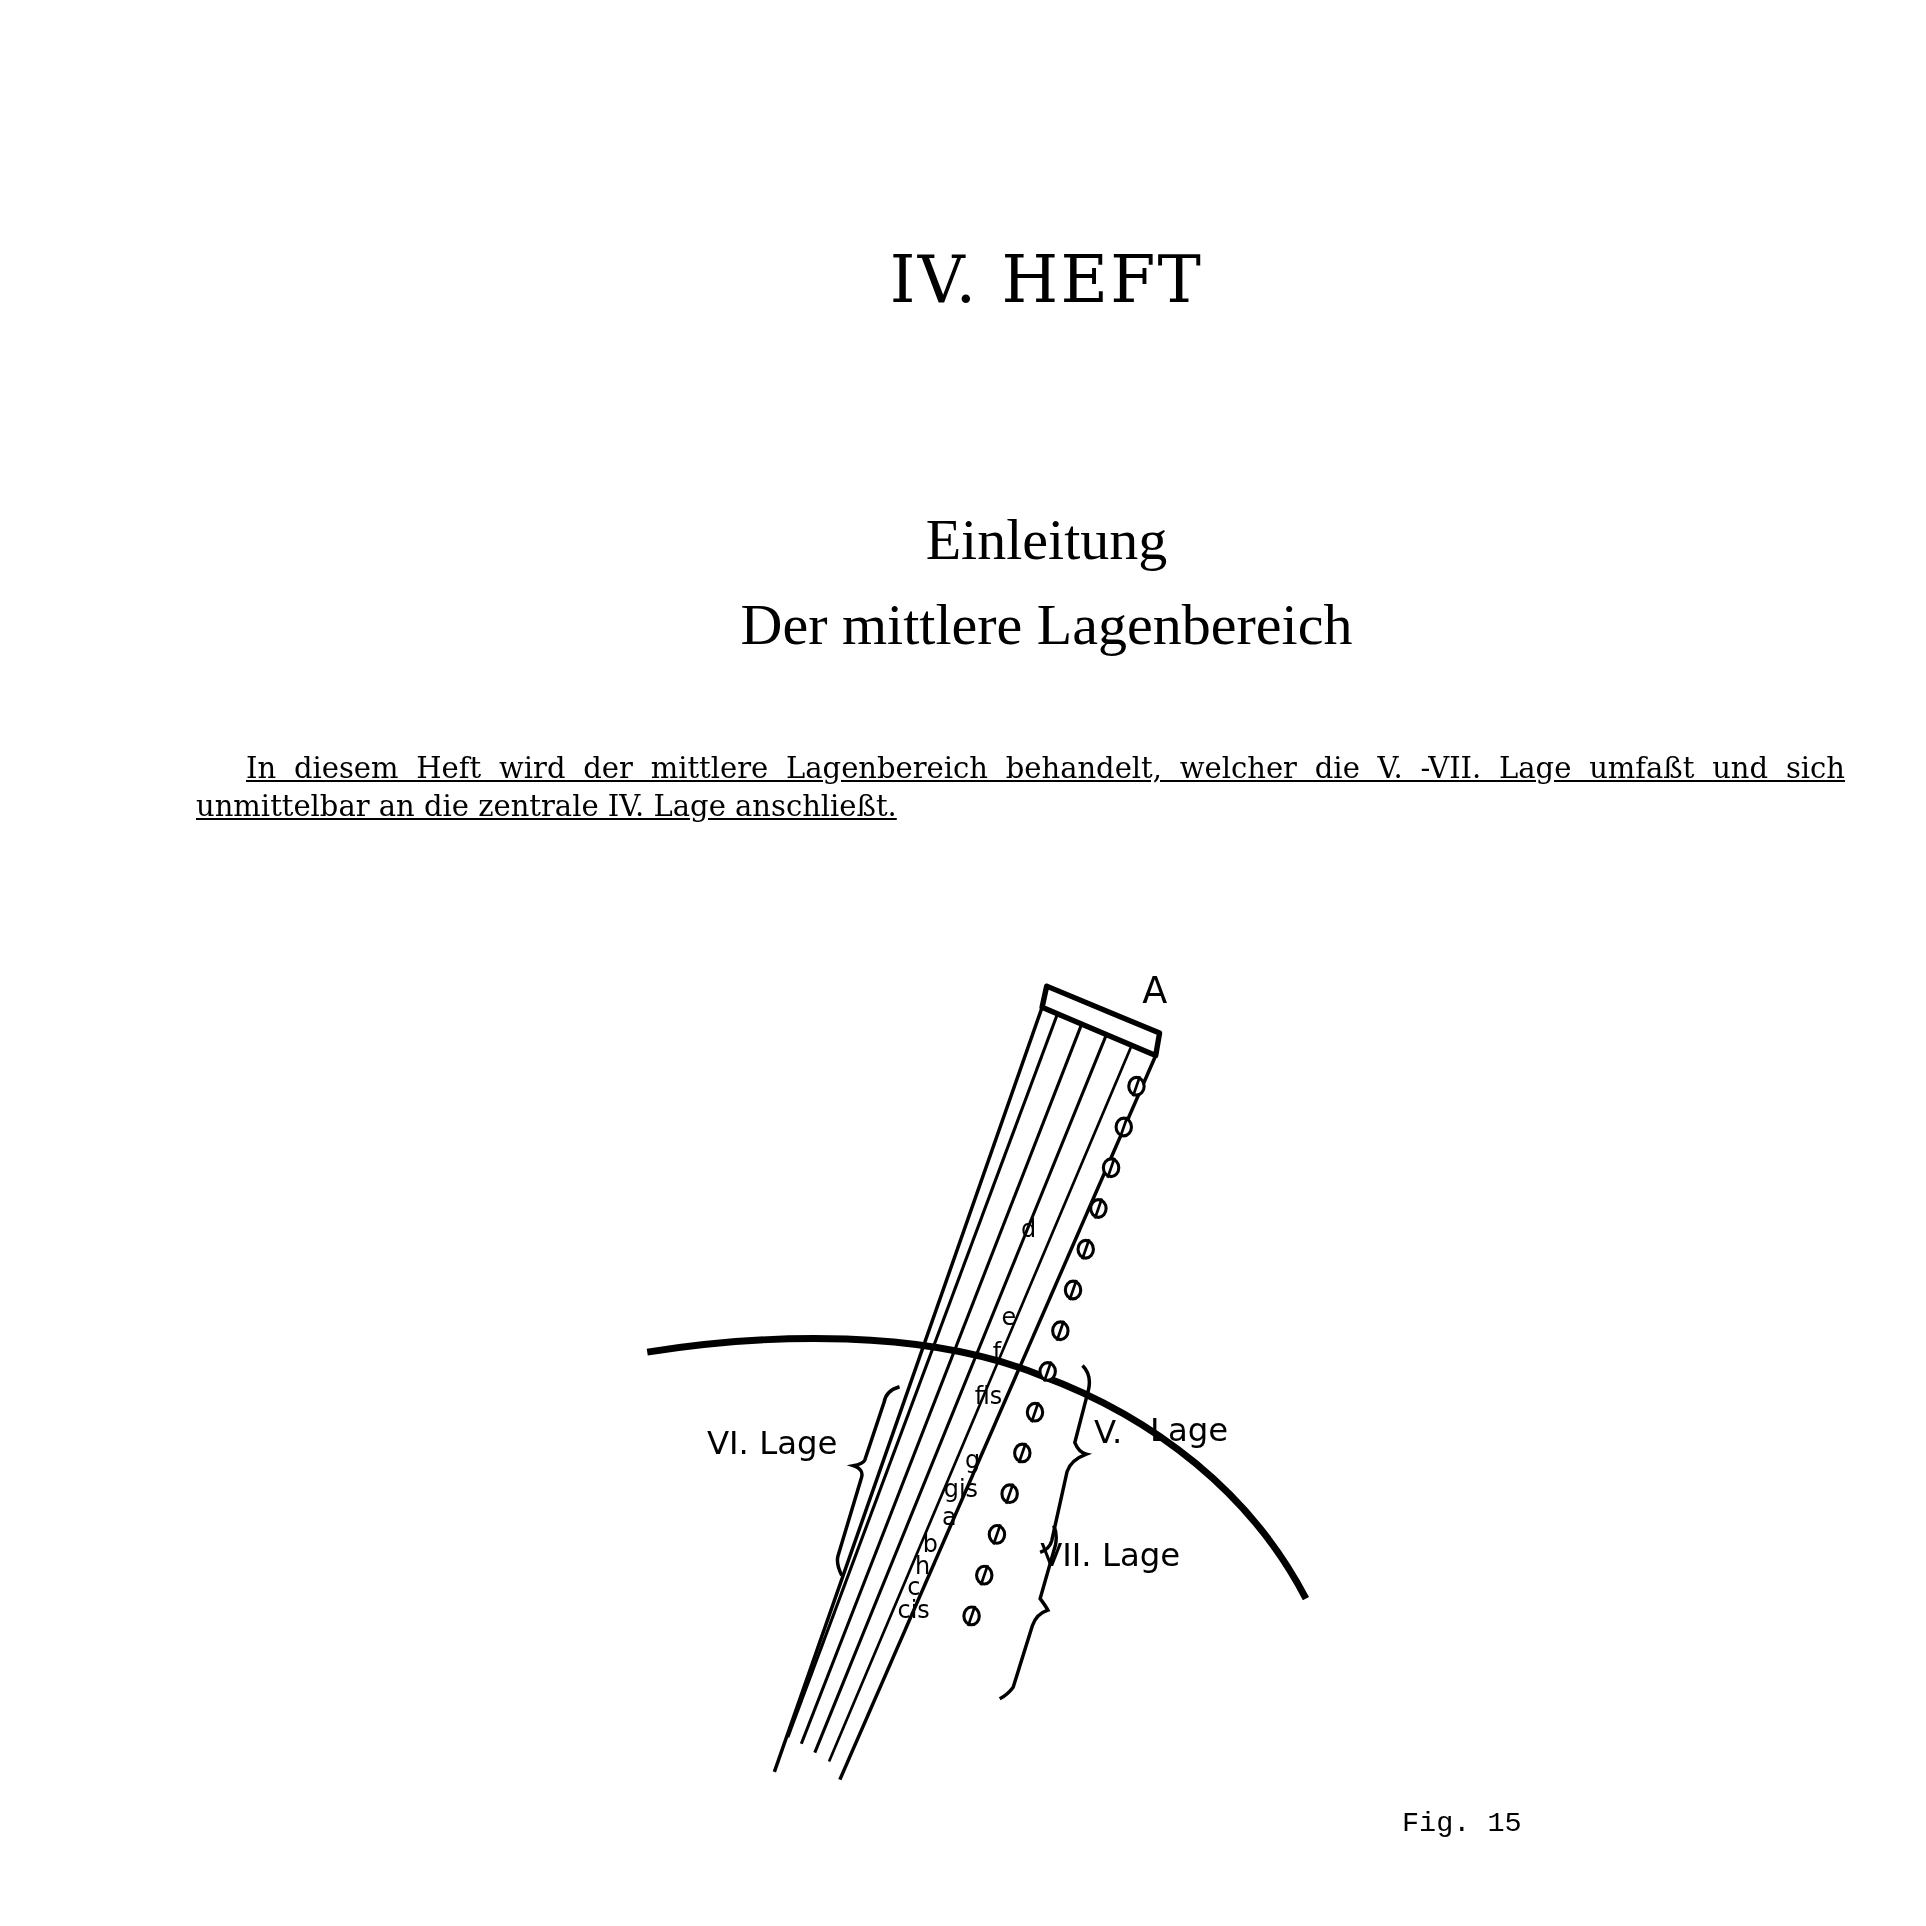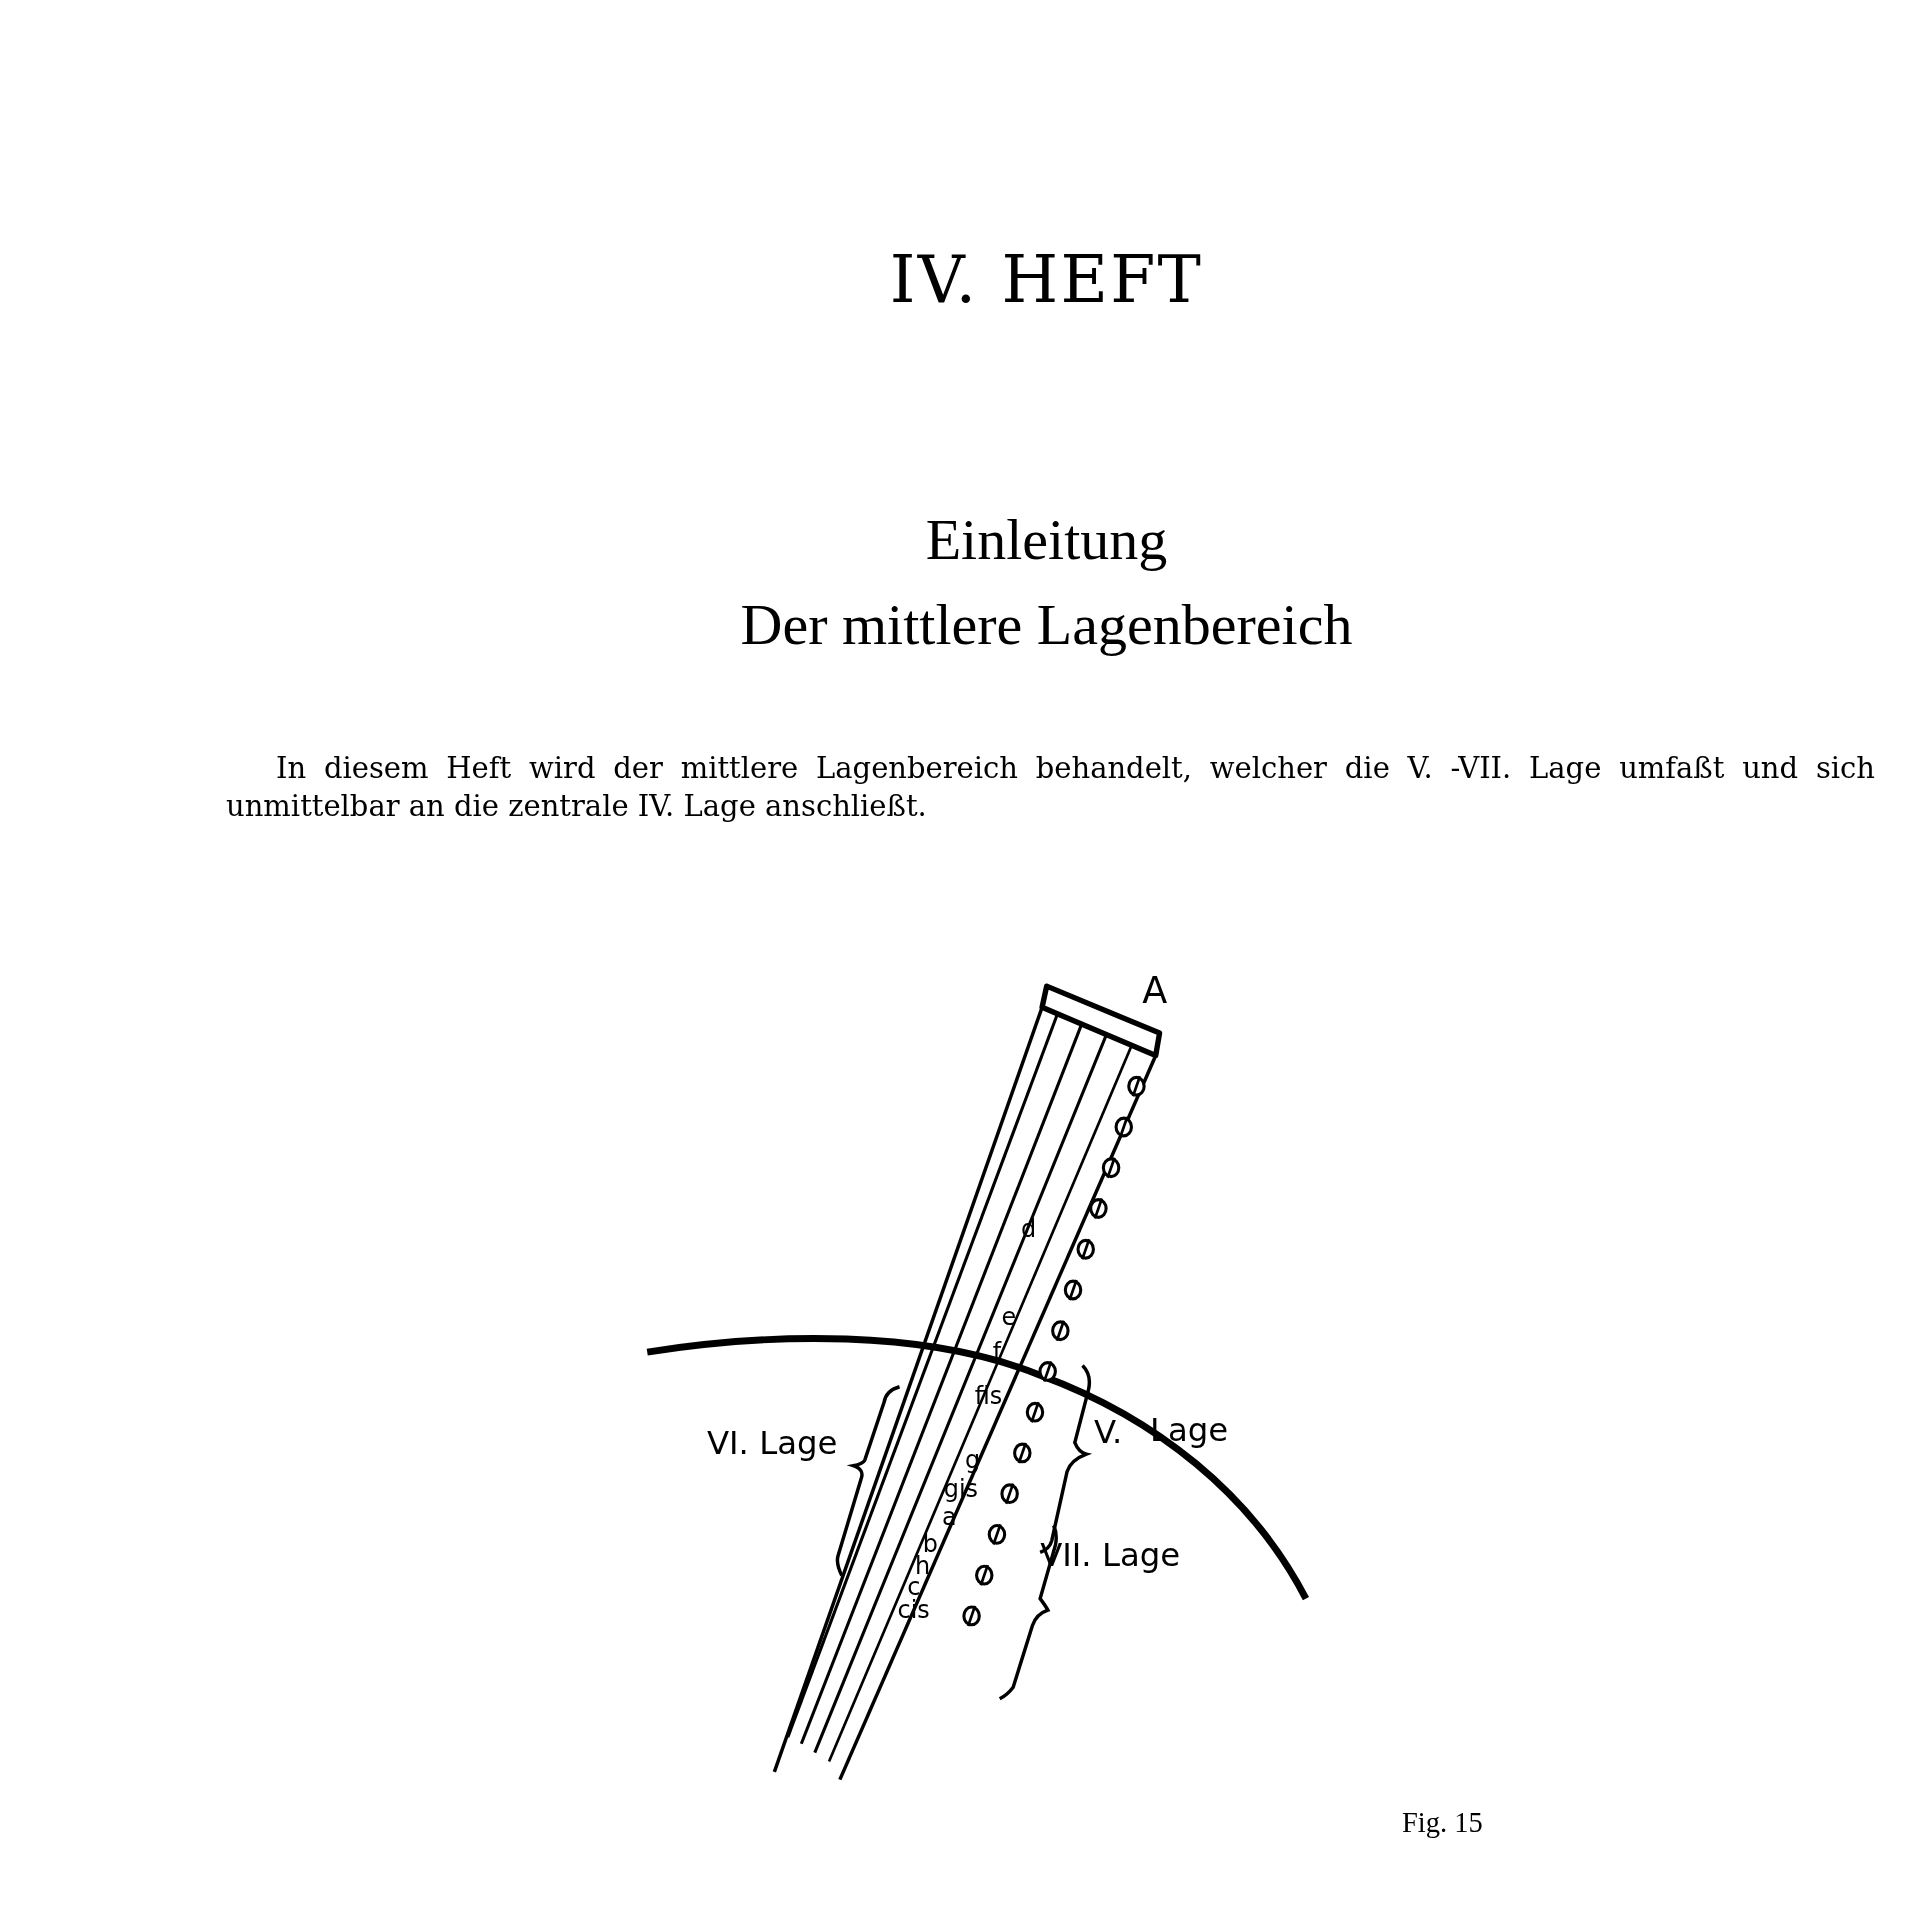--- a/index.html
+++ b/index.html
@@ -13,26 +13,26 @@
     font-family: "Liberation Serif", serif; font-size: 58px; line-height: 1.1;
   }
   #intro-subtitle {
     position: absolute; left: 0; width: 100%; top: 593px; text-align: center;
     font-family: "Liberation Serif", serif; font-size: 58px; line-height: 1.1;
   }
   .para {
     position: absolute; font-family: "DejaVu Serif", serif; font-size: 29px; line-height: 38px;
     text-align: justify; text-align-last: left;
   }
-  #para-intro { left: 226px; width: 1649px; top: 720px; text-indent: 50px; }
+  #para-intro { left: 196px; width: 1649px; top: 720px; text-indent: 50px; text-decoration: underline; }
   #figure {
     position: absolute; left: 0; top: 0; width: 2093px; height: 2775px; pointer-events: none;
   }
   #fig-caption {
-    position: absolute; left: 1402px; top: 1807px; font-family: Liberation Serif, serif; font-size: 28.5px;
+    position: absolute; left: 1402px; top: 1807px; font-family: Liberation Mono, monospace; font-size: 28.5px;
   }
   .lbl { font-family: "DejaVu Sans", sans-serif; }
 </style>
 </head>
 <body>
 
 <div id="heft-title">IV. HEFT</div>
 <div id="intro-title">Einleitung</div>
 <div id="intro-subtitle">Der mittlere Lagenbereich</div>
 

